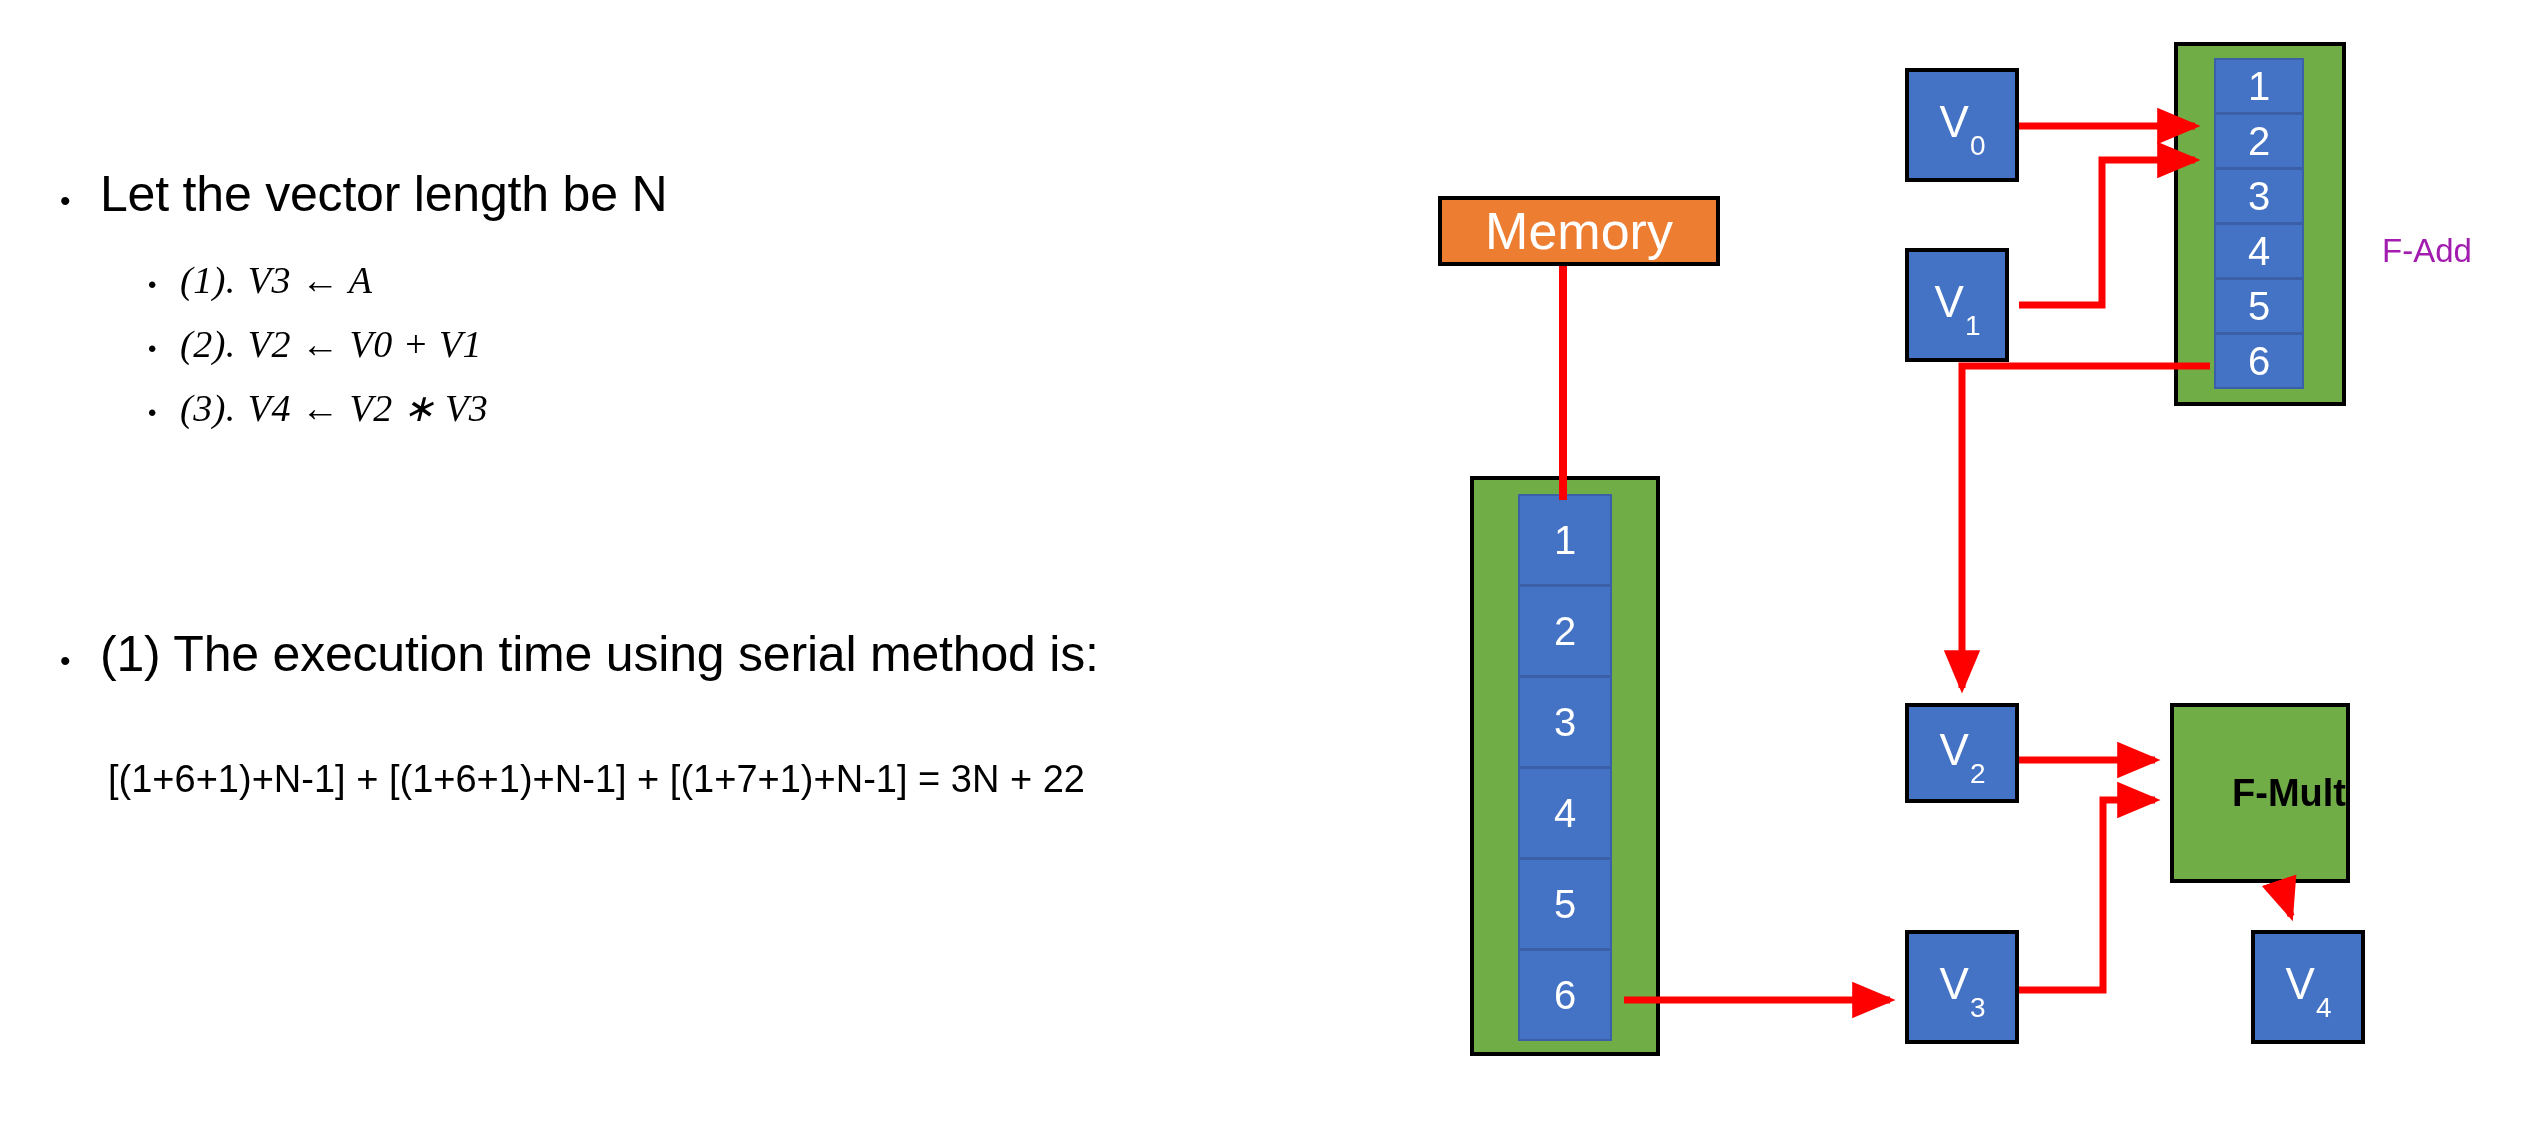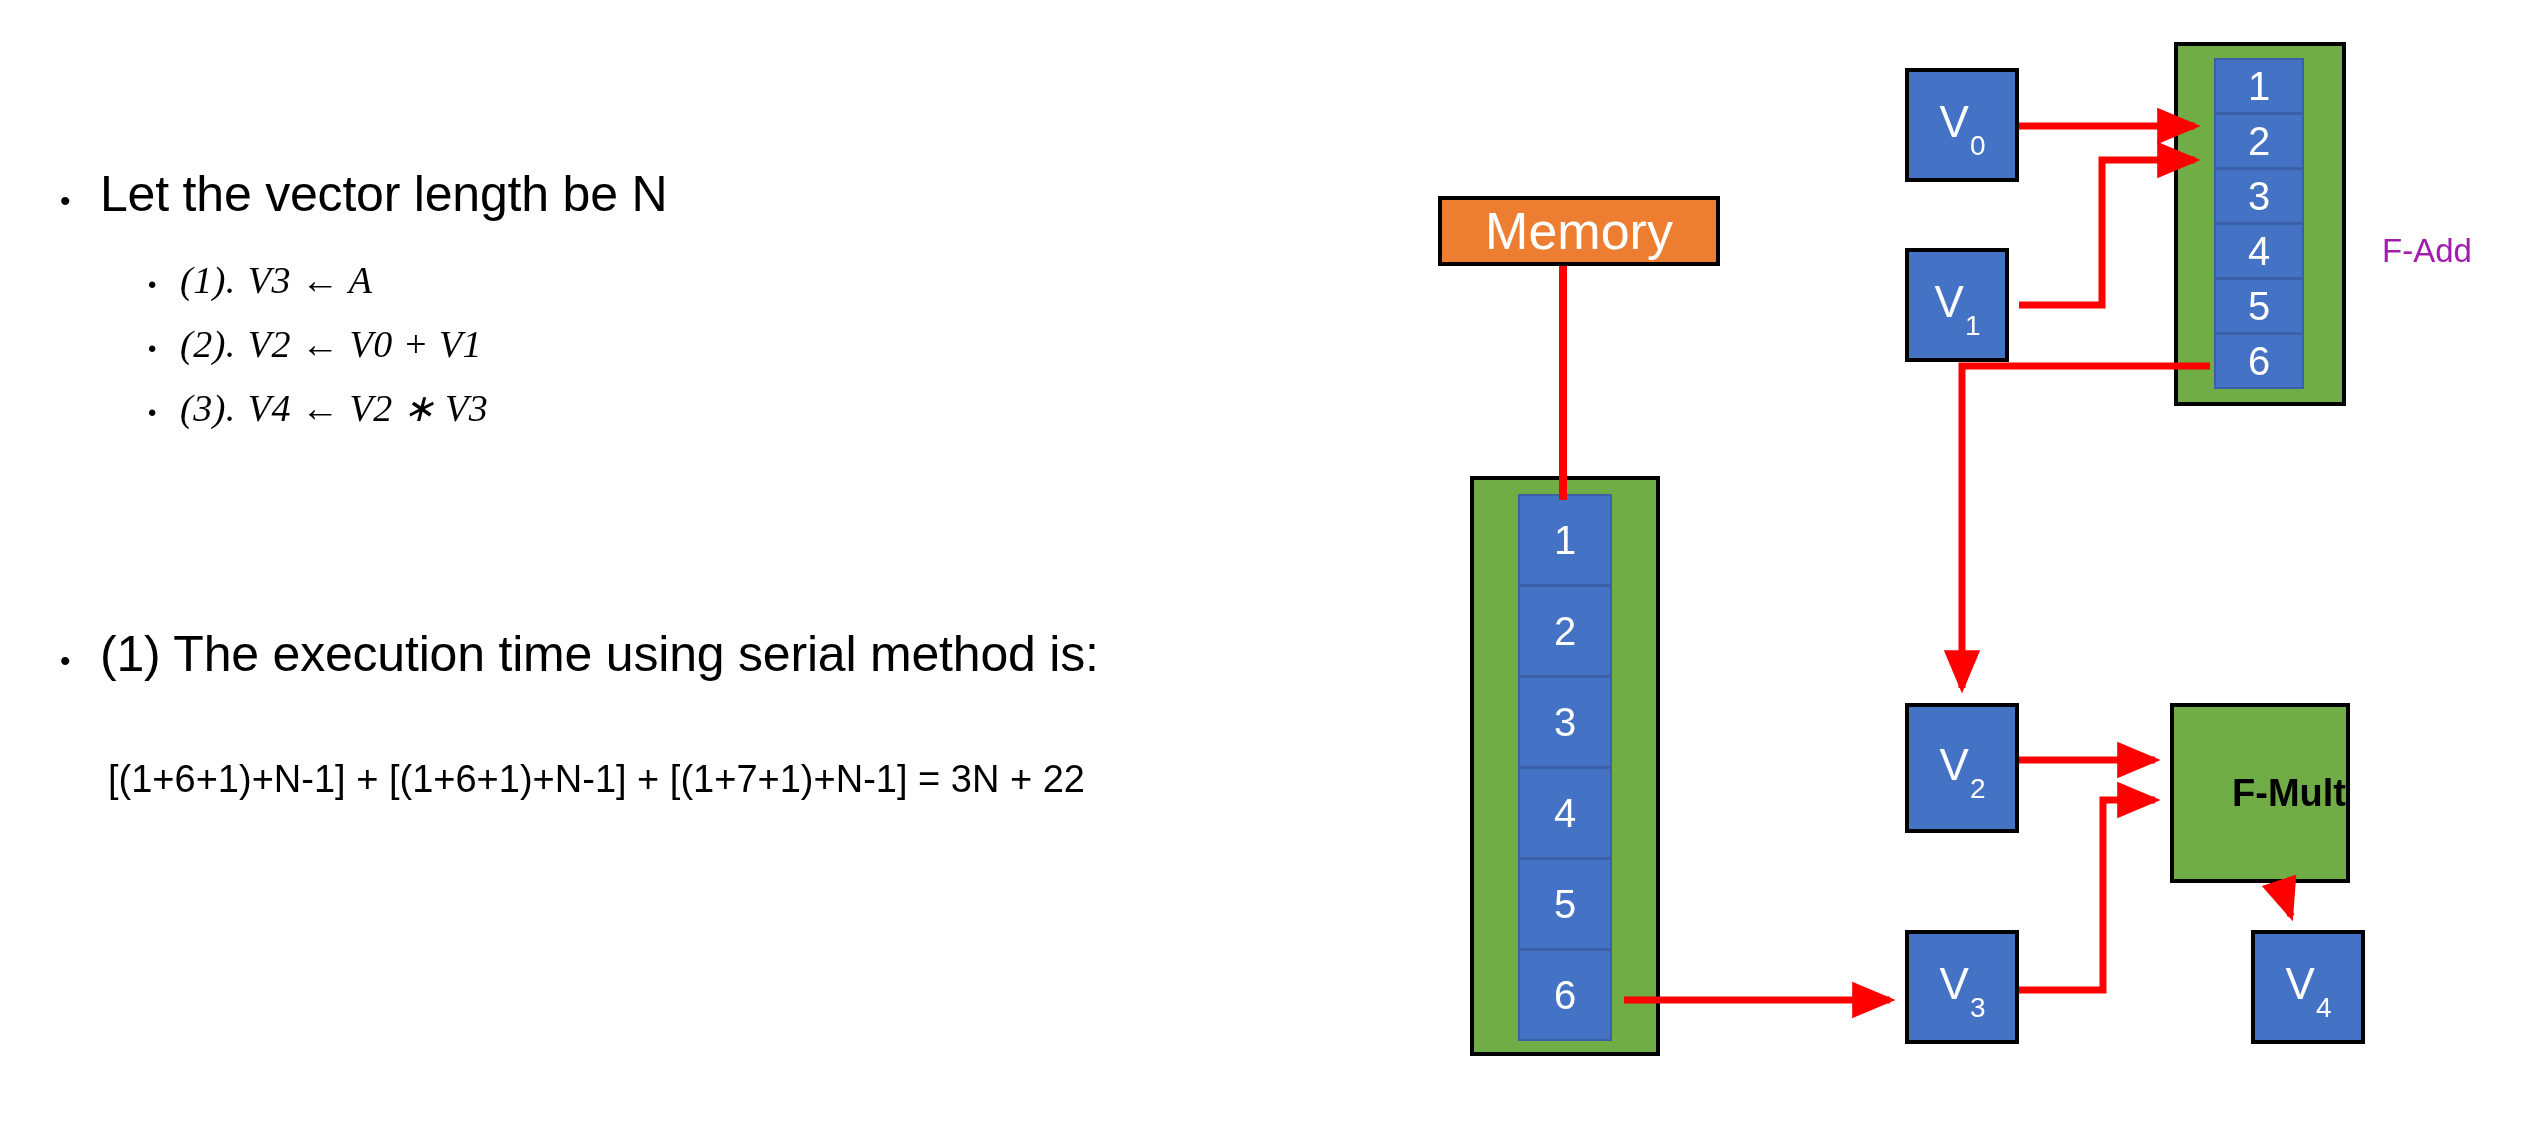--- a/index.html
+++ b/index.html
@@ -217,21 +217,21 @@
   <div class="plain-label" style="left:2382px; top:232px;">F-Add</div>
 
   <div class="node reg-box" style="left:1905px; top:68px; width:114px; height:114px;text-align:center;">
     <span><span class="base">V</span><span class="sub">0</span></span>
   </div>
 
   <div class="node reg-box" style="left:1905px; top:248px; width:104px; height:114px;">
     <span><span class="base">V</span><span class="sub">1</span></span>
   </div>
 
-  <div class="node reg-box" style="left:1905px; top:703px; width:114px; height:130px;justify-content:center;">
+  <div class="node reg-box" style="left:1905px; top:703px; width:114px; height:100px;justify-content:center;">
     <span><span class="base">V</span><span class="sub">2</span></span>
   </div>
 
   <div class="node reg-box" style="left:1905px; top:930px; width:114px; height:114px;">
     <span><span class="base">V</span><span class="sub">3</span></span>
   </div>
 
   <div class="node reg-box" style="left:2251px; top:930px; width:114px; height:114px;align-items:center;">
     <span><span class="base">V</span><span class="sub">4</span></span>
   </div>

